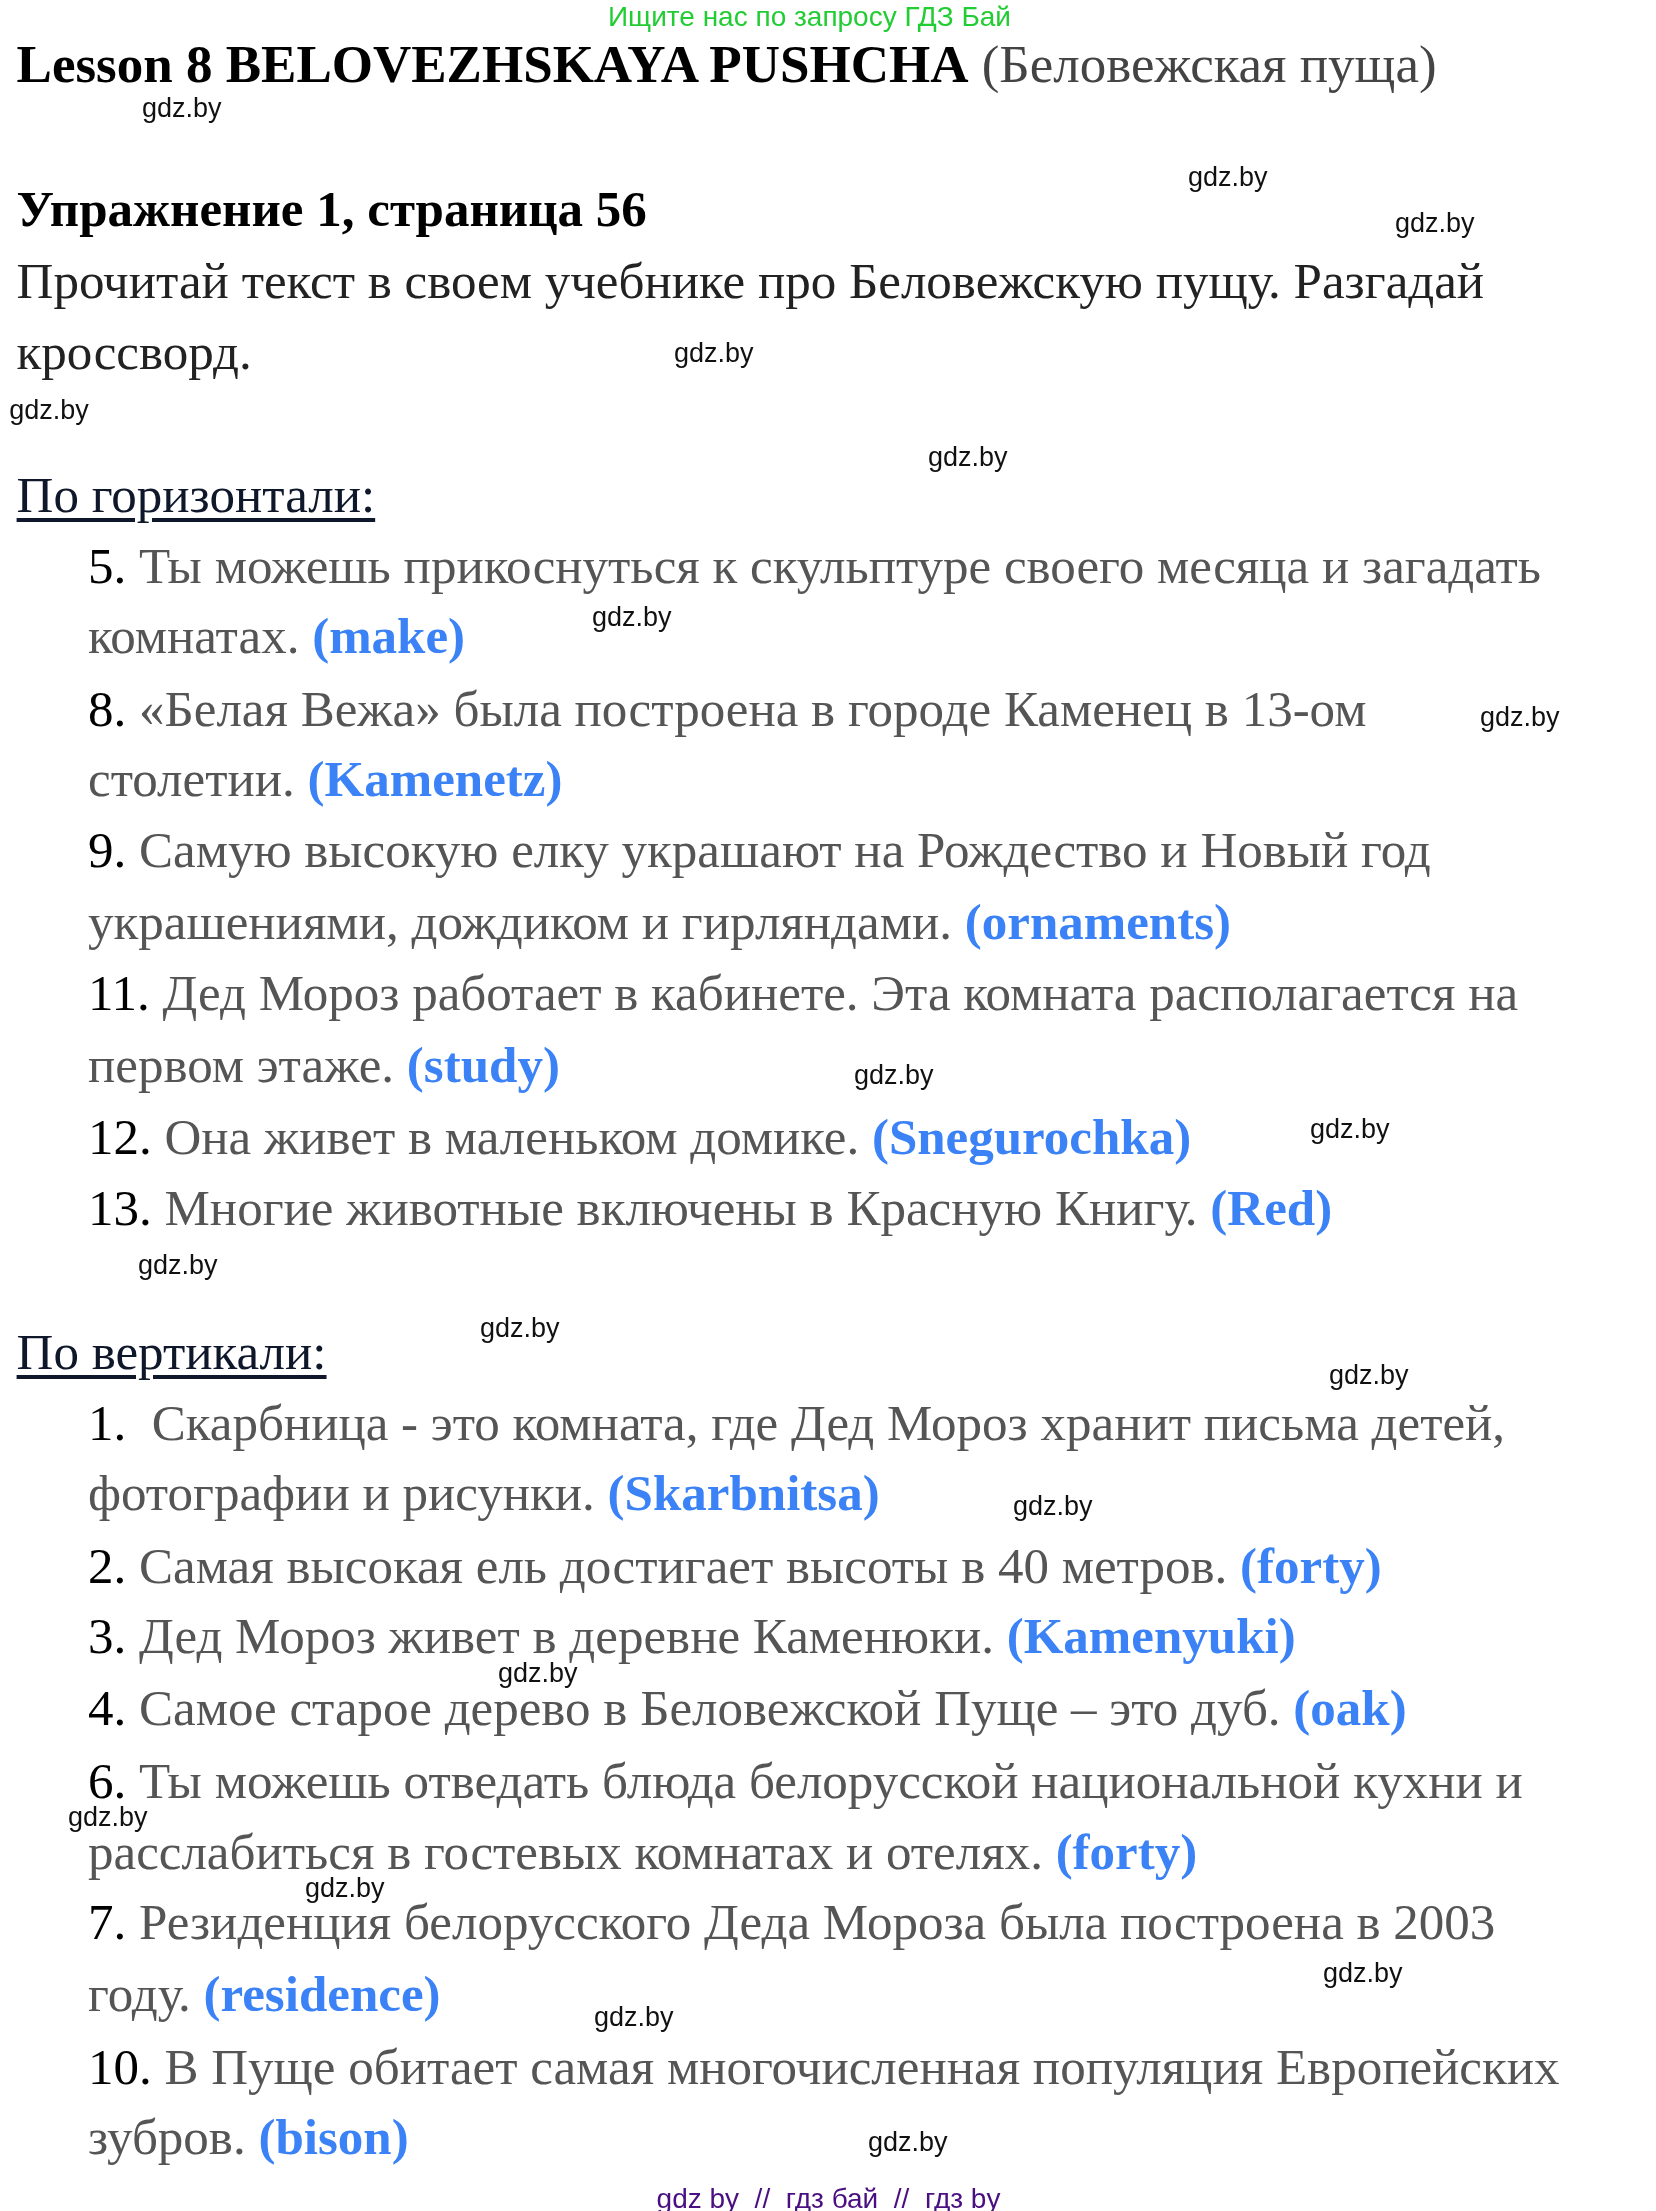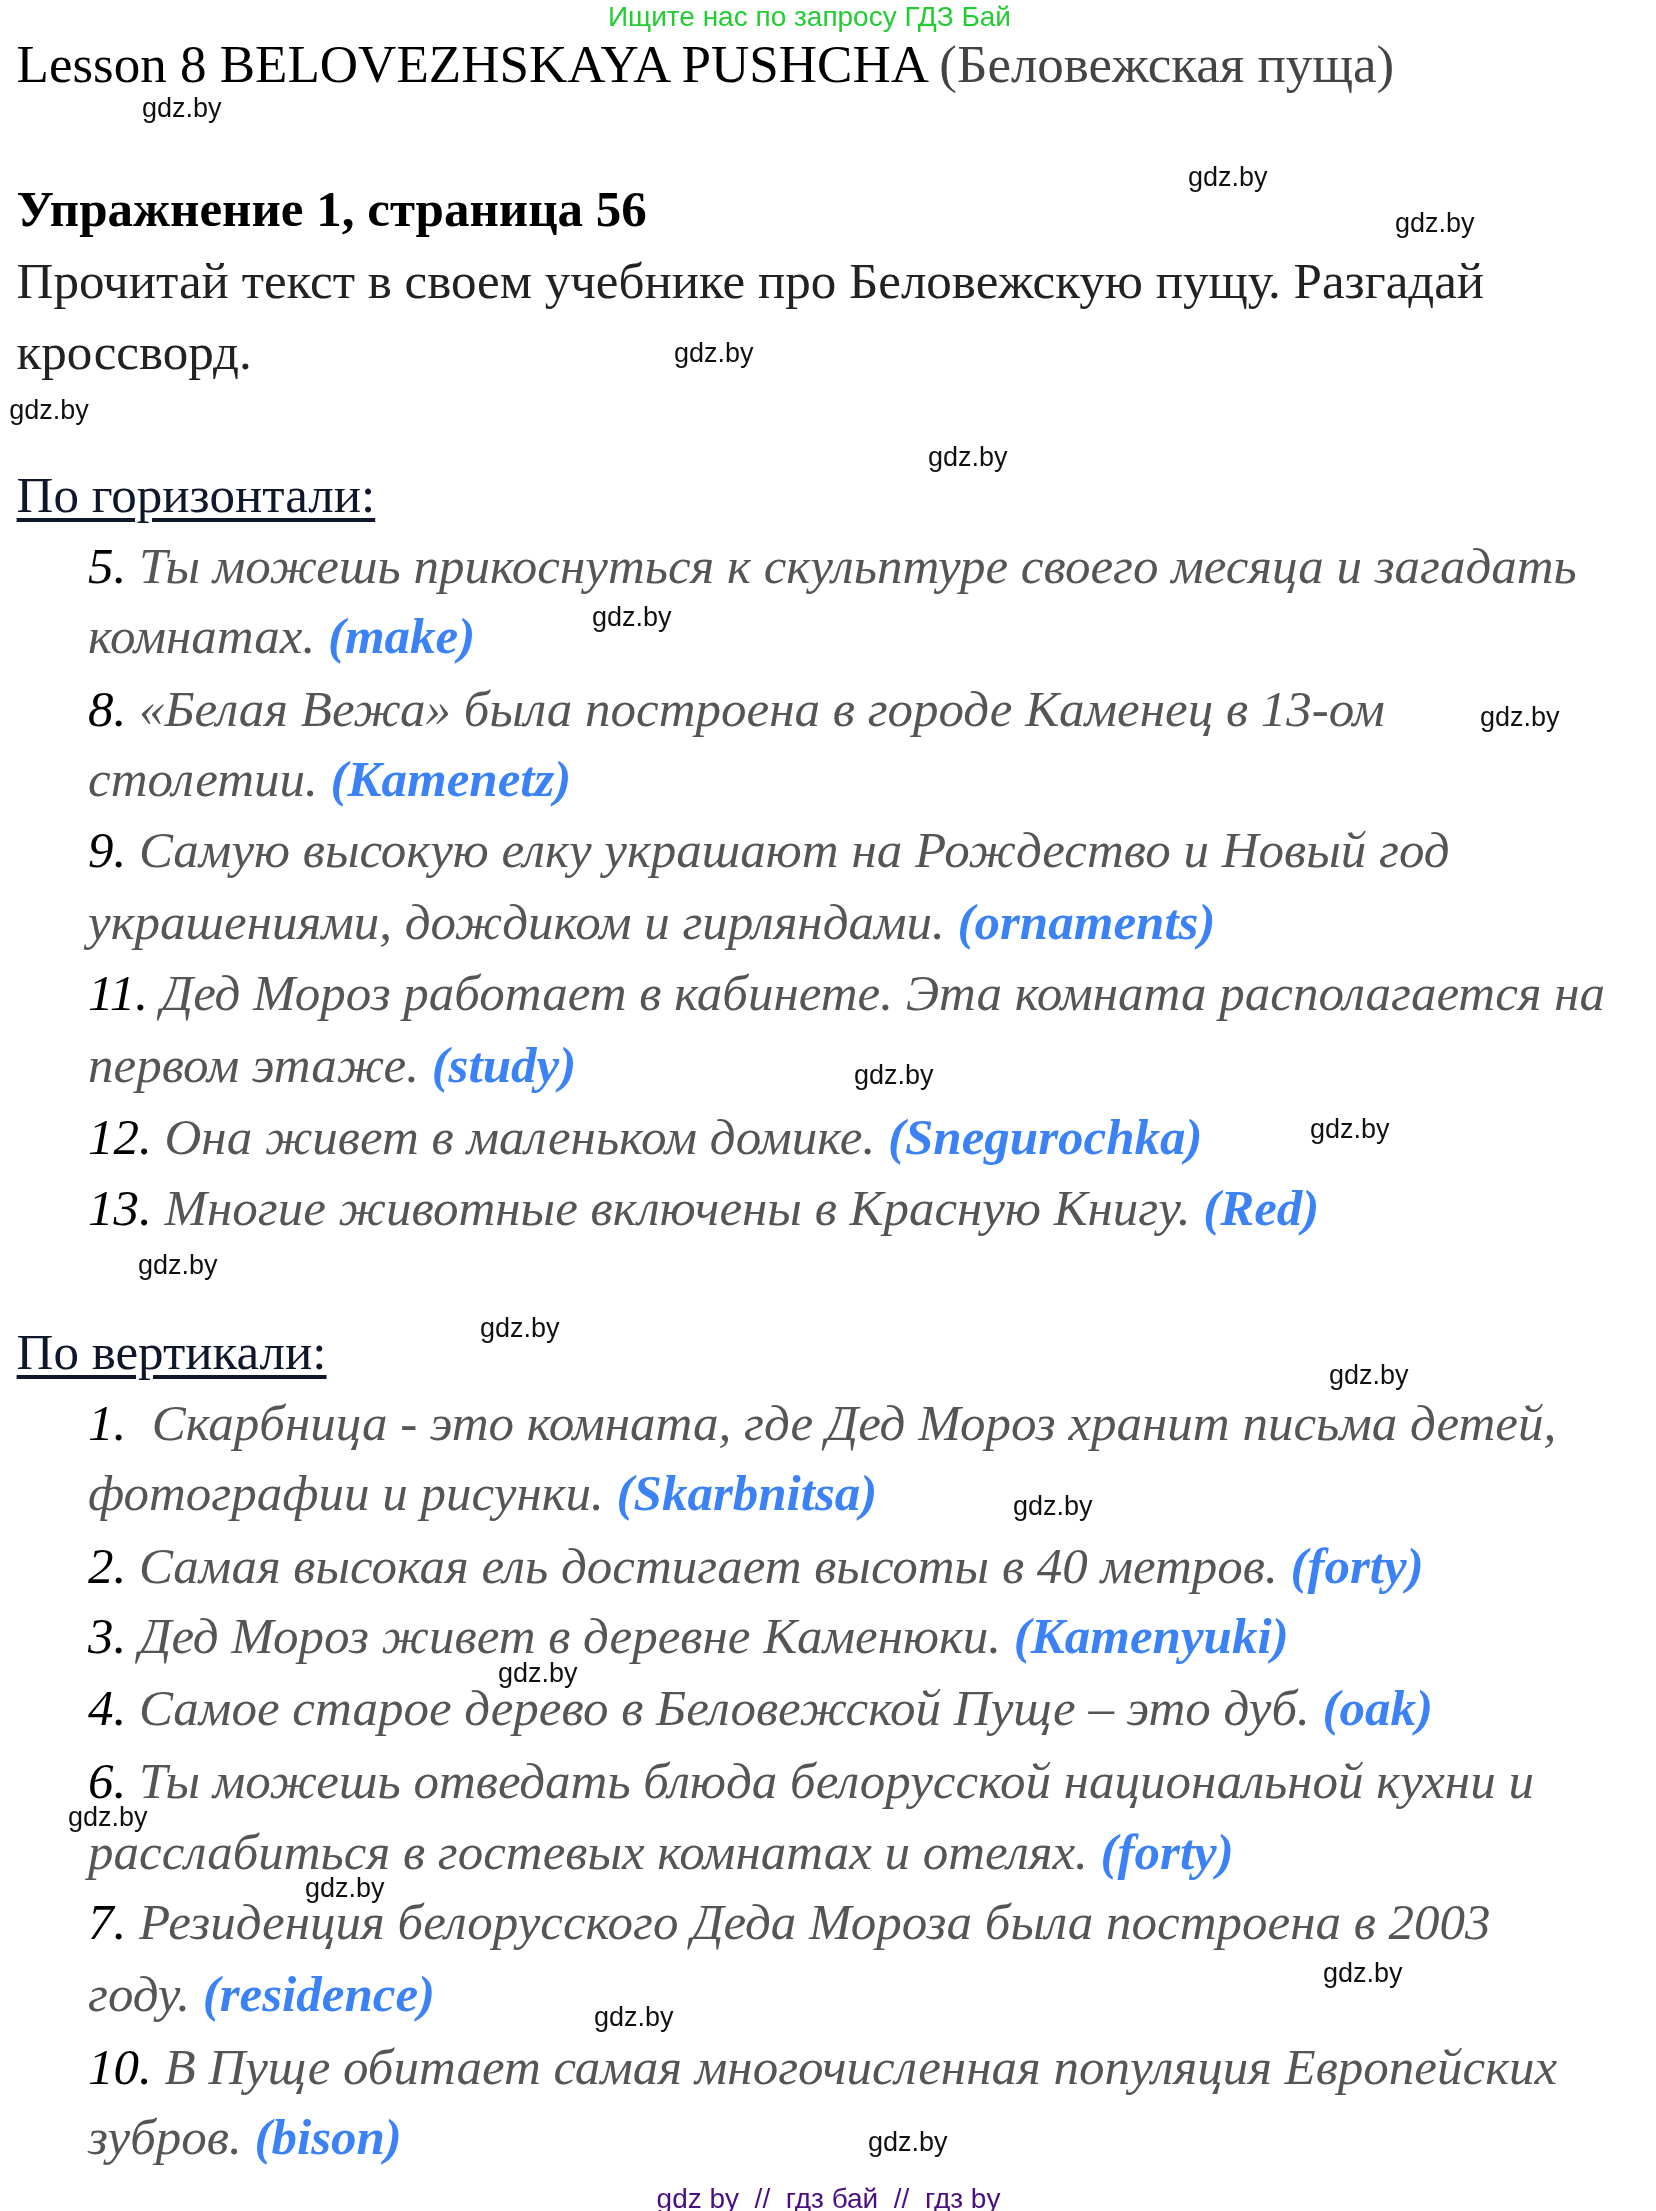--- a/index.html
+++ b/index.html
@@ -1,25 +1,25 @@
 <!DOCTYPE html>
 <html style="font-size:14.8px"><head>
 <meta charset="utf-8">
 <style>
   html, body { margin:0; padding:0; background:#ffffff; }
   body { width:1657px; height:2211px; position:relative; overflow:hidden; }
   .abs { position:absolute; white-space:nowrap; }
   .promo { left:0; width:1619px; text-align:center; top:0; font-family:"Liberation Sans", sans-serif; font-size:28px; line-height:33px; color:#22cc33; }
   .title { left:16.6px; top:35px; font-family:"Liberation Serif", serif; font-size:53px; line-height:59px; color:#000; }
-  .title b { font-weight:normal;text-align:center; }
+  .title b { font-weight:bold;text-align:center; }
   .title .ru { color:#444; font-weight:normal; }
   .ex-head { left:16.6px; top:180px; font-family:"Liberation Serif", serif; font-size:51px; font-weight:bold; line-height:59px; color:#000000; }
   .task { left:16.6px; font-family:"Liberation Serif", serif; font-size:51px; line-height:59px; color:#222; }
   .section { left:16.6px; font-family:"Liberation Serif", serif; font-size:51px; line-height:59px; color:#0f172a; text-decoration:underline; text-decoration-thickness:3.7px; text-underline-offset:5.5px; }
-  .line { left:88px; font-family:"Liberation Serif", serif; font-size:51px; line-height:59px; color:#555;font-style:italic; }
+  .line { left:88px; font-family:"Liberation Serif", serif; font-size:51px; line-height:59px; color:#555; }
   .num { color:#000; }
   .ans { color:#3b82f6; font-weight:bold; }
   .wm { font-family:"Liberation Sans", sans-serif; font-size:27px; line-height:31px; color:#111; }
   .footer { left:0; width:1657px; text-align:center; top:2182px; font-family:"Liberation Sans", sans-serif; font-size:28px; line-height:33px; color:#4a0f80; }
 </style>
 </head>
 <body>
 
 <div class="abs promo">Ищите нас по запросу ГДЗ Бай</div>
 

